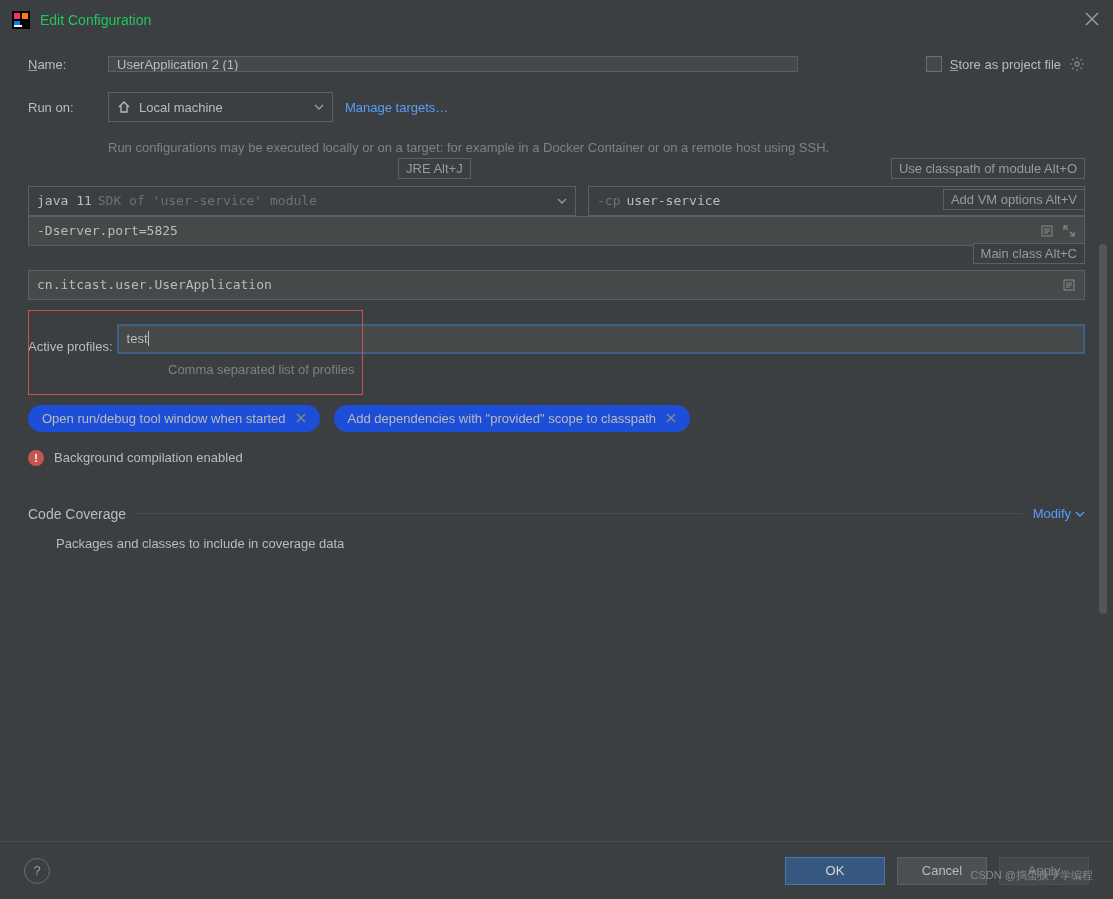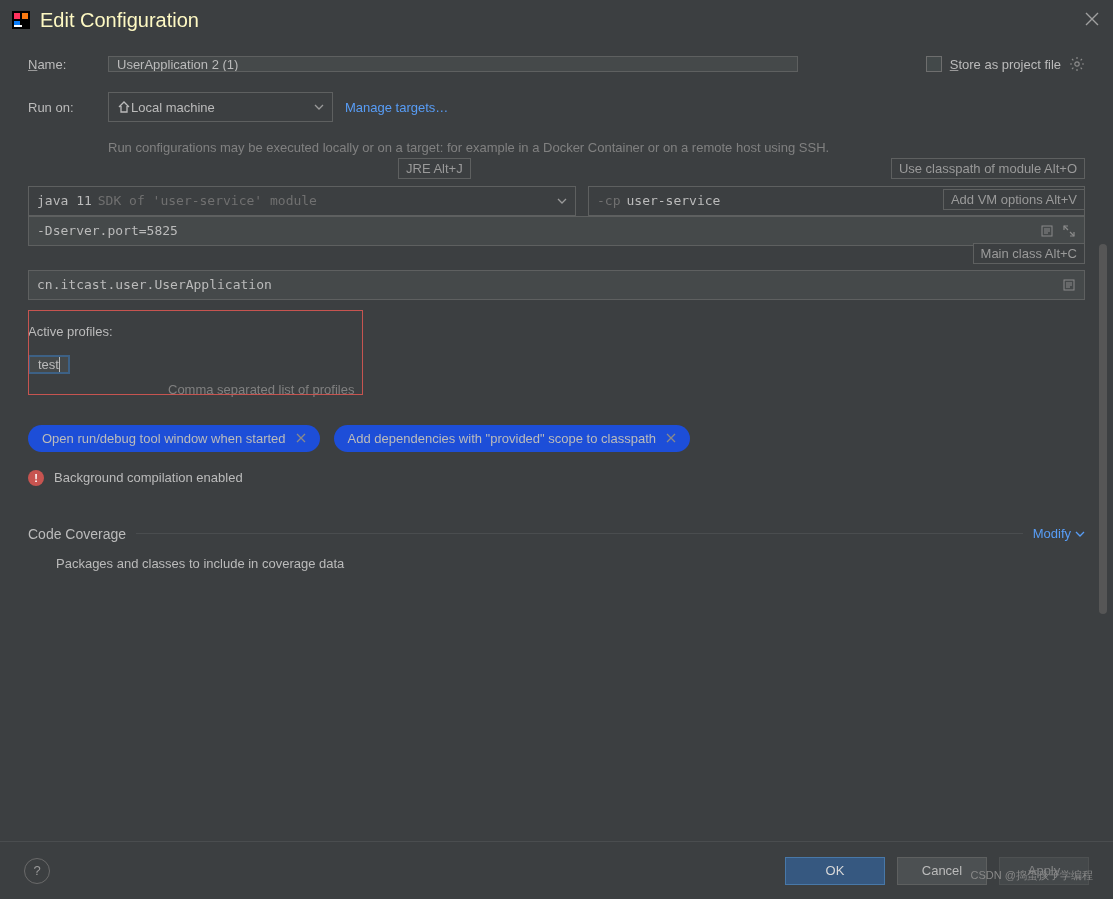--- a/index.html
+++ b/index.html
@@ -16,21 +16,21 @@
 .titlebar {
   display: flex;
   align-items: center;
   padding: 8px 12px;
   height: 40px;
 }
 .titlebar .app-icon {
   width: 18px; height: 18px;
   margin-right: 10px;
 }
-.titlebar .title { font-size: 20px; color: #fef9c3; flex: 1; }
+.titlebar .title { font-size: 14px; color: #22c55e; flex: 1; }
 .titlebar .close { width:16px; height:16px; cursor:pointer; color:#a0a0a0; }
 
 .content { padding: 16px 28px 0 28px; }
 
 .row { display: flex; align-items: center; margin-bottom: 20px; gap: 12px; }
 .label { width: 68px; color: #bbbbbb; }
 .underline-n { text-decoration: underline; text-decoration-color: #999; }
 
 input[type="text"], .text-input {
   background: #45494a;
@@ -43,21 +43,21 @@
 }
 .name-input { width: 690px; }
 
 .store-wrap { display:flex; align-items:center; gap:8px; margin-left:auto; }
 .checkbox {
   width:16px; height:16px; border:1px solid #6e6e6e; background:#43494a;
 }
 .gear { color:#8a8a8a; }
 
 .combo {
-  display:flex; align-items:center; gap:0;
+  display:flex; align-items:center; gap:8px;
   background:#3c3f41; border:1px solid #5e6060;
   height:30px; padding:0 8px; width:225px;
 }
 .combo .home-icon { color:#9a9a9a; }
 .combo .chev { margin-left:auto; color:#9a9a9a; }
 
 .link { color:#589df6; cursor:pointer; }
 
 .hint-text { color:#808080; font-size:13px; line-height:1.5; margin-left:80px; margin-top:-4px; margin-bottom:28px; }
 
@@ -97,21 +97,21 @@
 .full-input {
   width:100%; background:#45494a; border:1px solid #5e6060;
   height:30px; padding:0 8px; font-family:Consolas,monospace; color:#bbbbbb;
   display:flex; align-items:center;
 }
 .full-input .icons { margin-left:auto; display:flex; gap:8px; color:#8a8a8a; }
 .rel { position:relative; margin-bottom:24px; }
 
 .press-alt { color:#808080; margin-bottom:16px; }
 
-.profiles-row { display:flex; align-items:flex-start; gap:16px; margin-bottom:8px; position:relative;flex-direction:column; }
+.profiles-row { display:flex; align-items:flex-end; gap:4px; margin-bottom:8px; position:relative; }
 .profiles-label { color:#bbbbbb; }
 .profiles-input {
   flex:1; background:#45494a; border:2px solid #3d6185;
   height:30px; padding:0 8px; color:#bbbbbb;
 }
 .profiles-hint { color:#808080; margin-left:140px; margin-bottom:28px; }
 .red-box {
   position:absolute; border:1px solid #c75450;
   left:0px; top:-14px; width:335px; height:85px; pointer-events:none;
 }

